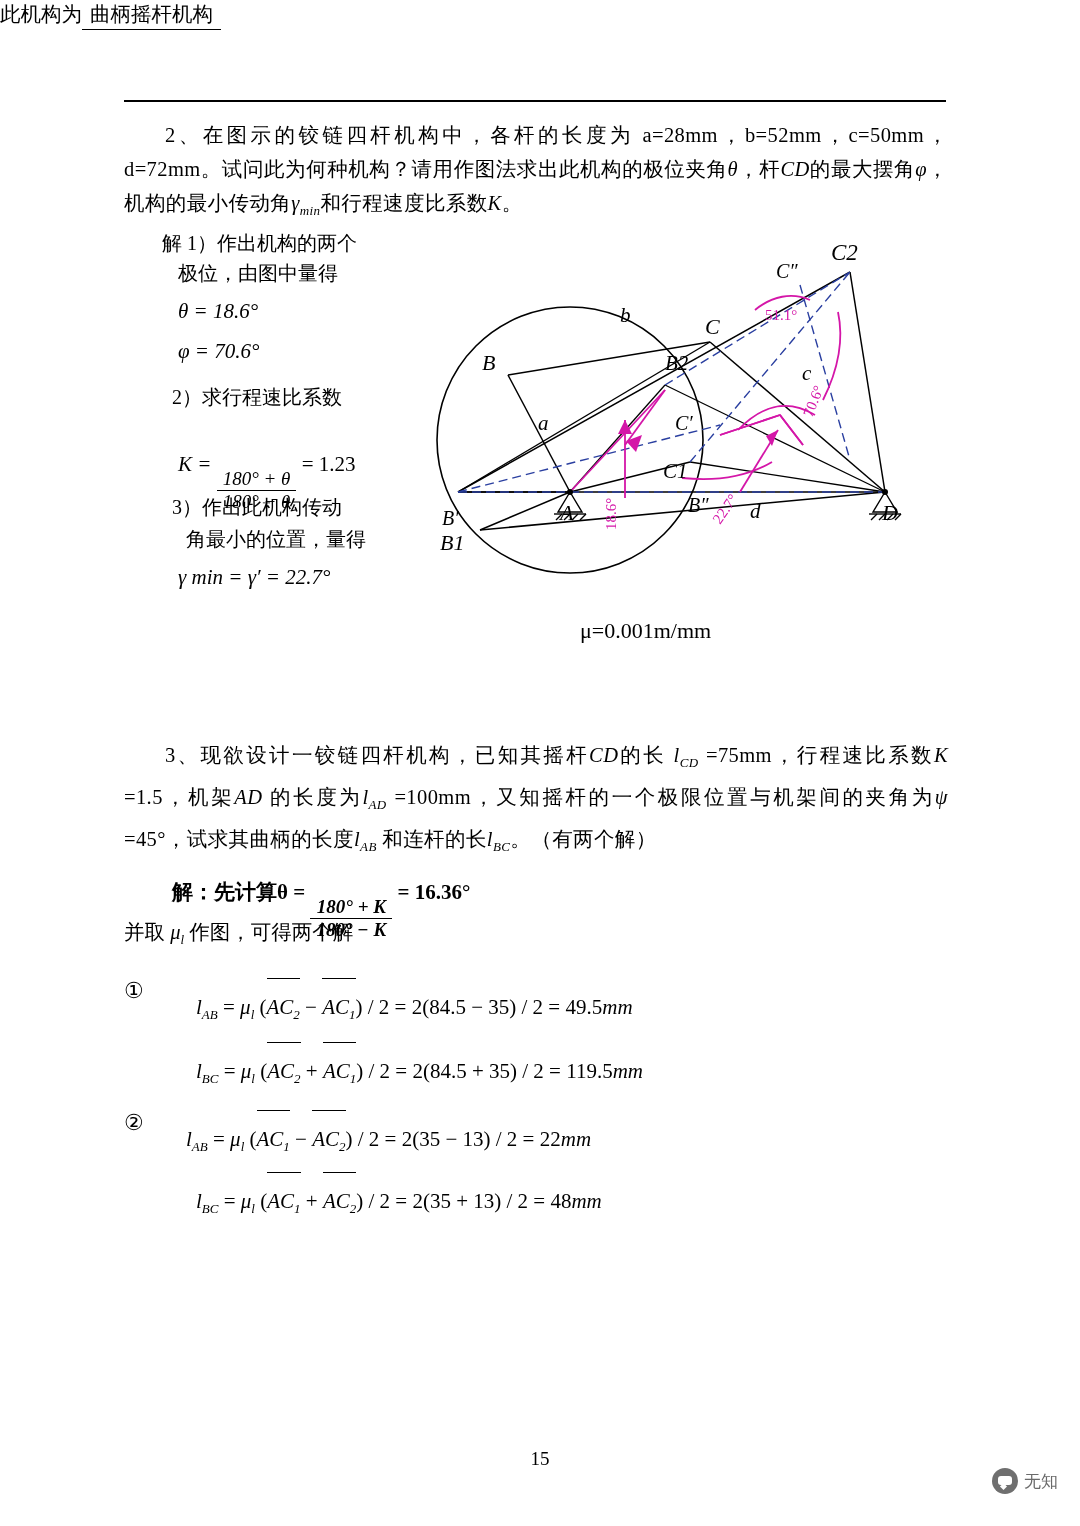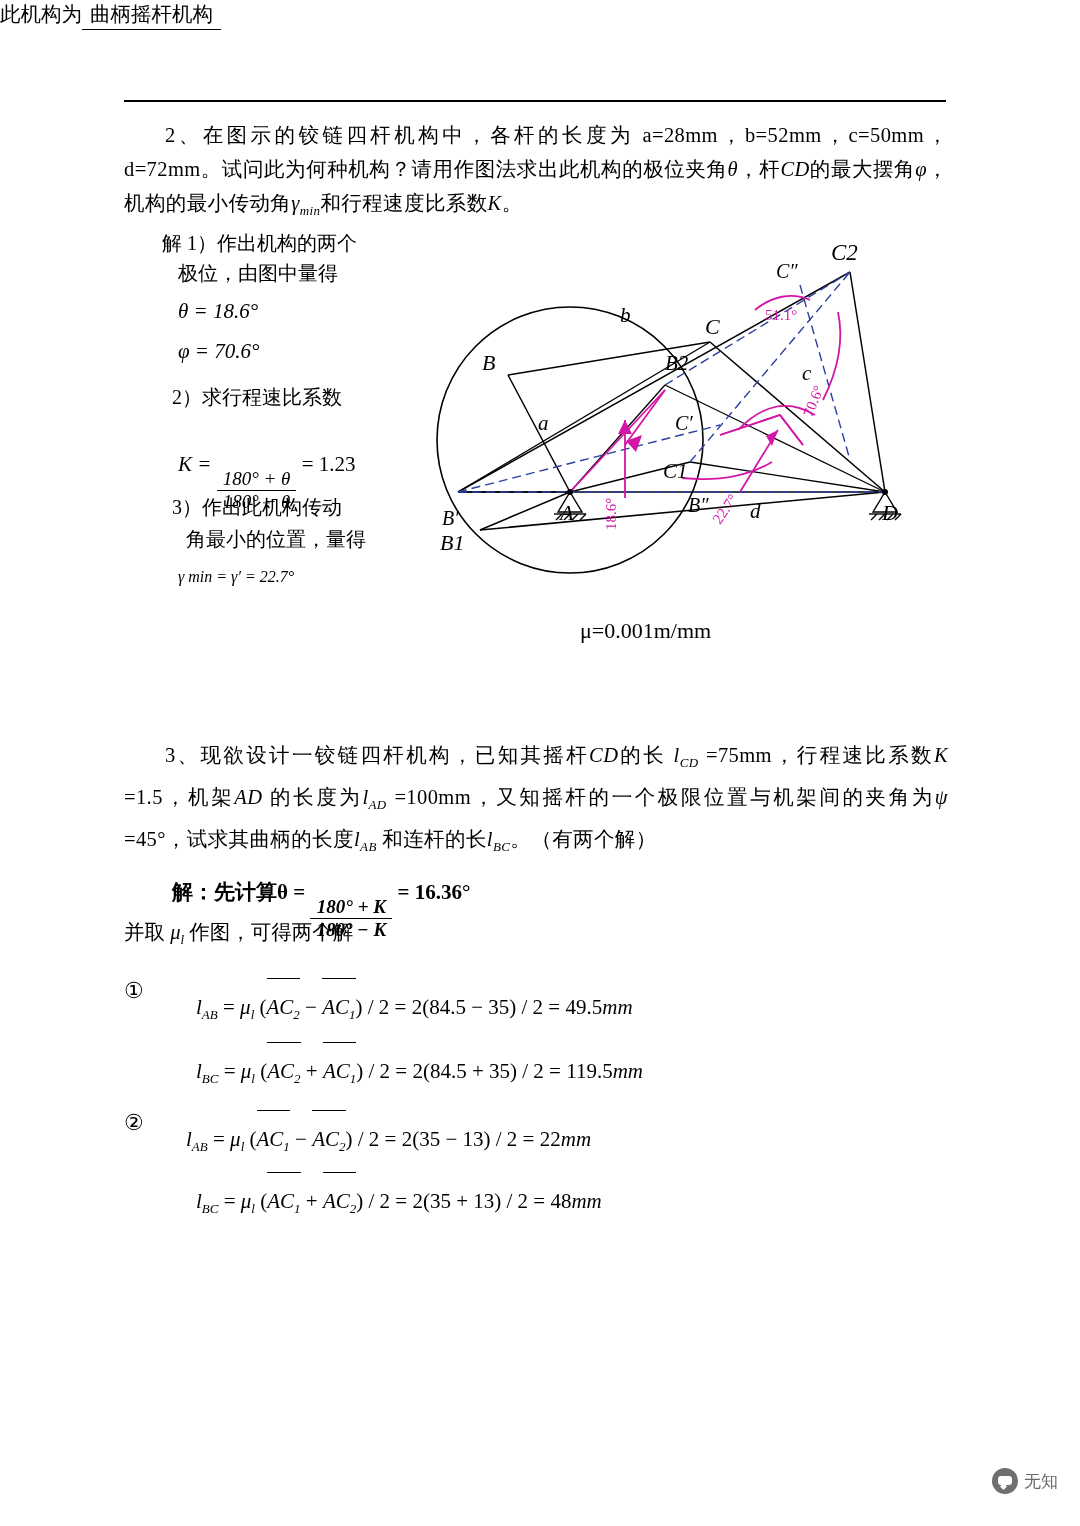--- a/index.html
+++ b/index.html
@@ -54,21 +54,21 @@
     line-height: 30px;
     white-space: nowrap;
   }
   #sol-1 { left: 162px; top: 228px; }
   #sol-2 { left: 178px; top: 258px; }
   #sol-theta { left: 178px; top: 296px; font-size: 21px; }
   #sol-phi { left: 178px; top: 336px; font-size: 21px; }
   #sol-3 { left: 172px; top: 382px; }
   #sol-4 { left: 172px; top: 492px; }
   #sol-5 { left: 186px; top: 524px; }
-  #sol-gamma { left: 178px; top: 562px; font-size: 16px; }
+  #sol-gamma { left: 178px; top: 562px; font-size: 21px; }
   #sol-concl { left: 124px; top: 614px; font-size: 20.5px; }
   .underline-txt {
     display: inline-block;
     border-bottom: 1.5px solid #000;
     padding: 0 8px 1px 8px;
   }
   
   .frac {
     display: inline-block;
     vertical-align: middle;
@@ -339,19 +339,20 @@
   </div>
 
   <div class="circnum" id="c2">②</div>
   <div class="eqrow" id="eq3">
     <span class="it">l</span><span class="sub">AB</span> = <span class="it">μ</span><span class="sub">l</span> (<span class="ovl"><span class="it">AC</span><span class="sub">1</span></span> − <span class="ovl"><span class="it">AC</span><span class="sub">2</span></span>) / 2 = 2(35 − 13) / 2 = 22<span class="it">mm</span>
   </div>
   <div class="eqrow" id="eq4">
     <span class="it">l</span><span class="sub">BC</span> = <span class="it">μ</span><span class="sub">l</span> (<span class="ovl"><span class="it">AC</span><span class="sub">1</span></span> + <span class="ovl"><span class="it">AC</span><span class="sub">2</span></span>) / 2 = 2(35 + 13) / 2 = 48<span class="it">mm</span>
   </div>
 
+  <div id="page-no">15</div>
 
   <div id="watermark">
     <span class="wm-icon"></span>
     <span>无知</span>
   </div>
 
 </div>
 
 </body></html>

